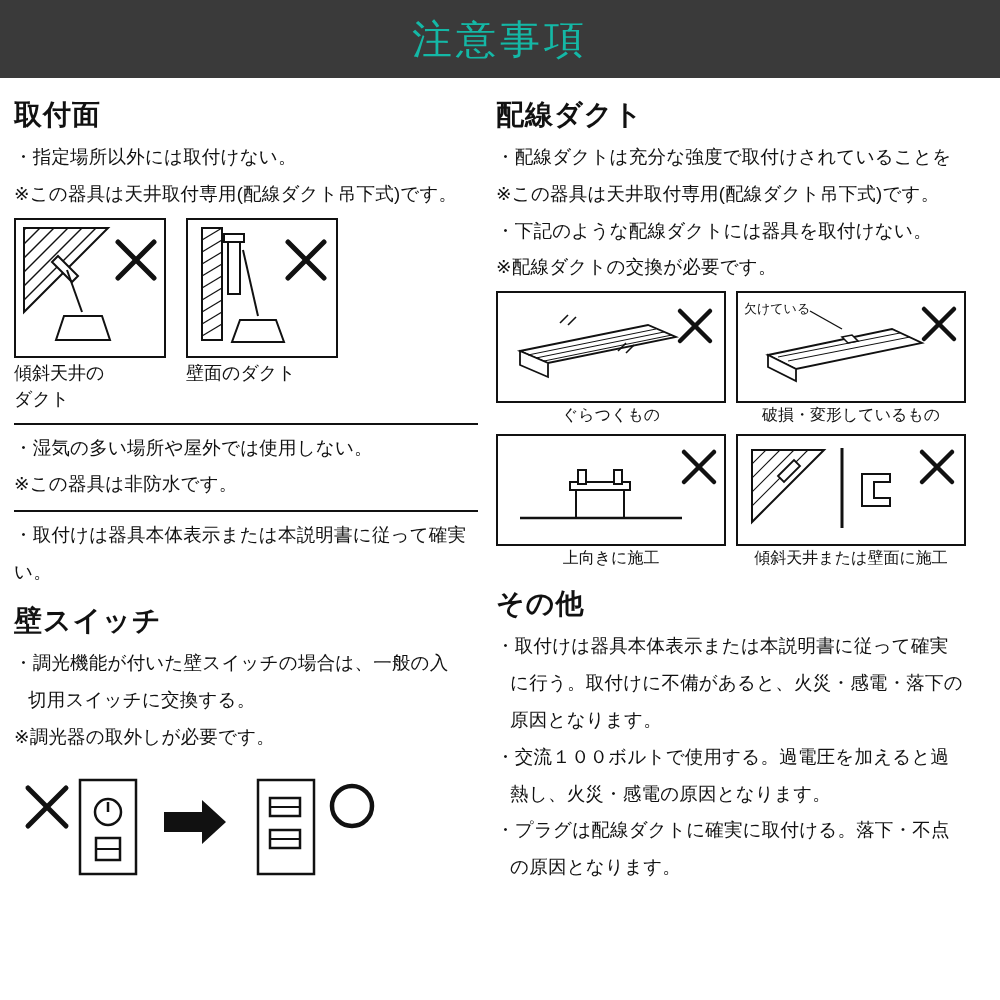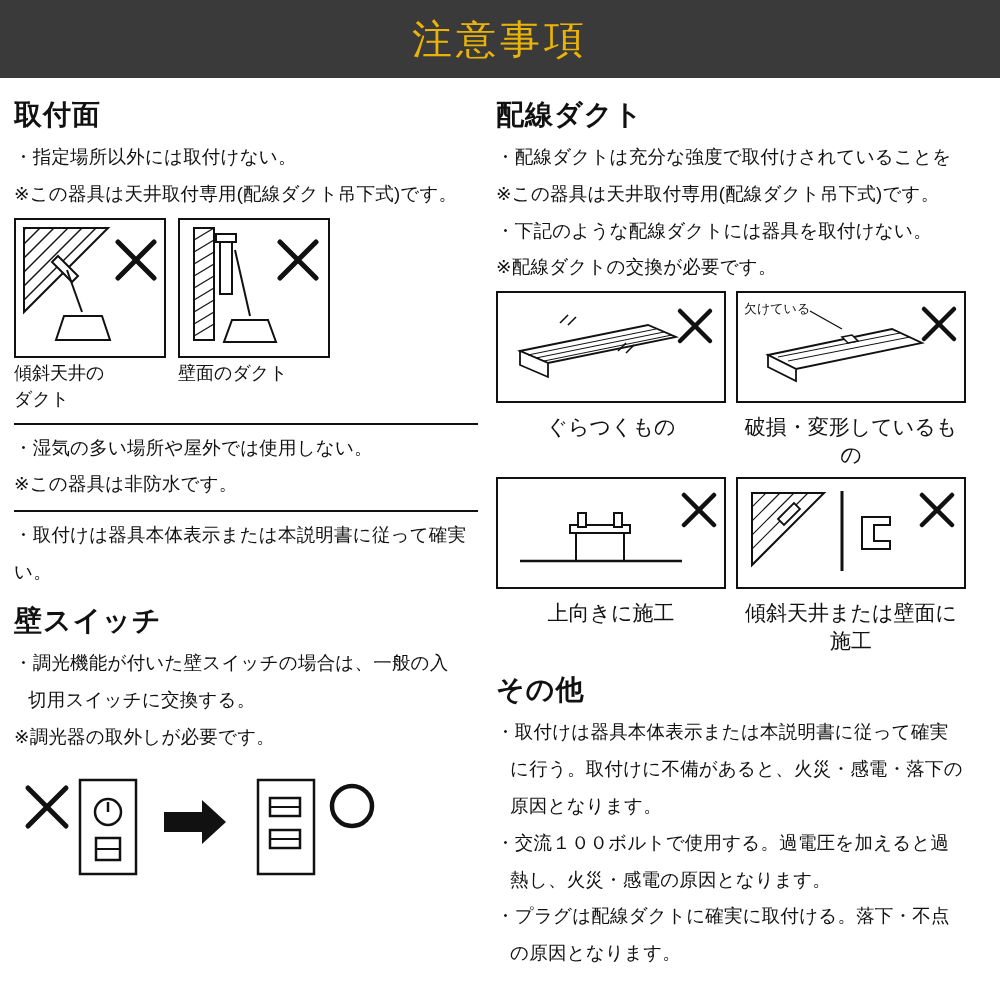--- a/index.html
+++ b/index.html
@@ -17,21 +17,21 @@
   .page {
     position: relative;
     width: 1000px;
     height: 1000px;
     box-sizing: border-box;
   }
   
   .header {
     height: 78px;
     background: #3a3a3a;
-    color: #eab308;
+    color: #14b8a6;
     display: flex;
     align-items: center;
     justify-content: center;
   }
   .header-title {
     font-size: 40px;
     letter-spacing: 4px;
     font-weight: 400;
   }
   
@@ -67,21 +67,21 @@
     padding-left: 14px;
   }
   .hr {
     border: none;
     border-top: 2px solid #111;
     margin: 12px 0 10px 0;
   }
   
   .fig-row {
     display: flex;
-    gap: 12px;
+    gap: 20px;
     margin-top: 8px;
   }
   .fig {
     box-sizing: border-box;
   }
   .fig-box {
     border: 2px solid #111;
     box-sizing: border-box;
     position: relative;
     background: #fff;
@@ -94,22 +94,22 @@
   svg { display: block; }
   
   .grid2 {
     display: grid;
     grid-template-columns: 230px 230px;
     gap: 8px 10px;
     margin-top: 6px;
   }
   .cellcap {
     text-align: center;
-    font-size: 21px;
-    margin-top: 10px;
+    font-size: 16px;
+    margin-top: 2px;
   }
   
   .switch-area {
     margin-top: 14px;
   }
 </style>
 </head>
 <body>
 
 <div class="page">

